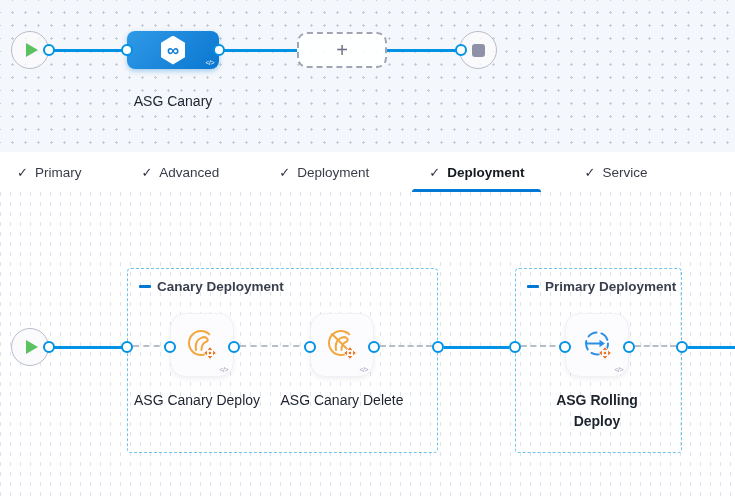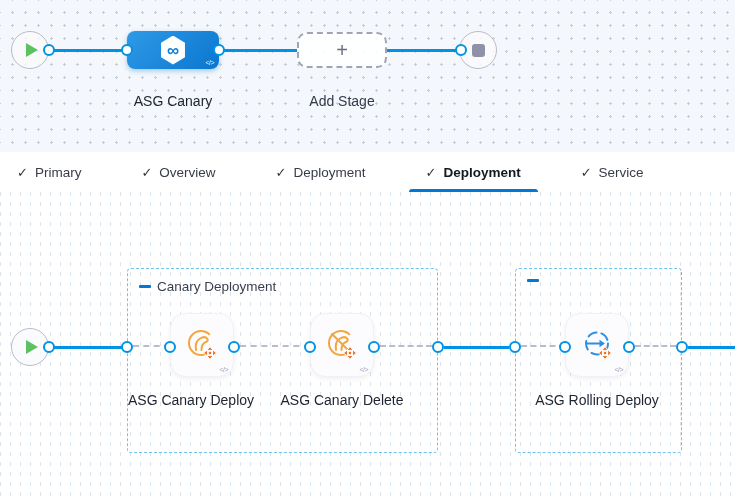--- a/index.html
+++ b/index.html
@@ -79,21 +79,21 @@
   .node-label{
     position:absolute;width:130px;text-align:center;
     font-size:14px;line-height:21px;color:#1e232e;font-weight:500;
   }
   .group-box{
     position:absolute;top:76px;height:185px;border:1px dashed #6fc4ee;
     border-radius:4px;box-sizing:border-box;z-index:2;
   }
   .group-title{
     position:absolute;left:11px;top:10px;display:flex;align-items:center;gap:6px;
-    font-size:13.5px;color:#3a3f4e;font-weight:400;white-space:nowrap;
+    font-size:13.5px;color:#3a3f4e;font-weight:700;white-space:nowrap;
   }
   .group-title .tick{width:12px;height:2.5px;background:#0278d5;border-radius:1px;}
   .step-node{
     position:absolute;top:121px;width:64px;height:64px;border-radius:15px;
     background:#fcfcfe;border:1px solid #f0f0f6;box-sizing:border-box;
     box-shadow:0 2px 5px rgba(40,41,61,.07);
     display:flex;align-items:center;justify-content:center;z-index:4;cursor:pointer;
   }
   .play-tri{margin-left:3px;}
 </style>
@@ -126,31 +126,30 @@
     <span>+</span>
   </div>
 
   <div class="h-line" style="left:387px;top:49px;width:74px;"></div>
   <div class="dot" style="left:455px;top:44px;"></div>
   <div class="round-node" style="left:459px;top:31px;">
     <div class="stop-square"></div>
   </div>
 
   <div class="node-label" style="left:108px;top:91px;">ASG Canary</div>
-  <div class="node-label" style="left:277px;top:91px;color:#343a4a;font-weight:400;">Add Stage</div>
 </div>
 
 <div class="tabbar">
   <div class="tab">
     <span class="check">✓</span>
     <span>Primary</span>
   </div>
   <div class="tab">
     <span class="check">✓</span>
-    <span>Overview</span>
+    <span>Advanced</span>
   </div>
   <div class="tab">
     <span class="check">✓</span>
     <span>Deployment</span>
   </div>
   <div class="tab active">
     <span class="check">✓</span>
     <span>Deployment</span>
   </div>
   <div class="tab">
@@ -215,20 +214,21 @@
   <div class="dot" style="left:304px;top:149px;"></div>
   <div class="dot" style="left:368px;top:149px;"></div>
   <div class="dash-line" style="left:380px;top:153px;width:52px;"></div>
   <div class="dot" style="left:432px;top:149px;"></div>
 
   <div class="h-line" style="left:444px;top:154px;width:65px;"></div>
 
   <div class="group-box" style="left:515px;width:167px;">
     <div class="group-title">
       <span class="tick"></span>
+      <span>Primary Deployment</span>
     </div>
   </div>
   <div class="dot" style="left:509px;top:149px;"></div>
   <div class="dash-line" style="left:521px;top:153px;width:44px;"></div>
 
   <div class="step-node" style="left:565px;">
     <svg width="40" height="40" viewBox="0 0 40 40">
       <circle cx="20" cy="18.5" r="11" fill="none" stroke="#2b8fe3" stroke-width="2" stroke-dasharray="9 5" stroke-linecap="round"></circle>
       <line x1="10" y1="18.5" x2="23" y2="18.5" stroke="#2b8fe3" stroke-width="2" stroke-linecap="round"></line>
       <polygon points="28,18.5 22.5,14.8 22.5,22.2" fill="#2b8fe3"></polygon>
@@ -242,16 +242,16 @@
     </svg>
     <span class="code-chip on-white">&lt;/&gt;</span>
   </div>
   <div class="dot" style="left:559px;top:149px;"></div>
   <div class="dot" style="left:623px;top:149px;"></div>
   <div class="dash-line" style="left:635px;top:153px;width:41px;"></div>
   <div class="dot" style="left:676px;top:149px;"></div>
 
   <div class="h-line" style="left:688px;top:154px;width:47px;"></div>
 
-  <div class="node-label" style="left:126px;top:198px;">ASG Canary Deploy</div>
+  <div class="node-label" style="left:132px;top:198px;">ASG Canary Deploy</div>
   <div class="node-label" style="left:277px;top:198px;text-align:center;">ASG Canary Delete</div>
-  <div class="node-label" style="left:532px;top:198px;">ASG Rolling Deploy</div>
+  <div class="node-label" style="left:532px;top:198px;font-weight:bold;">ASG Rolling Deploy</div>
 </div>
 
 </body></html>

